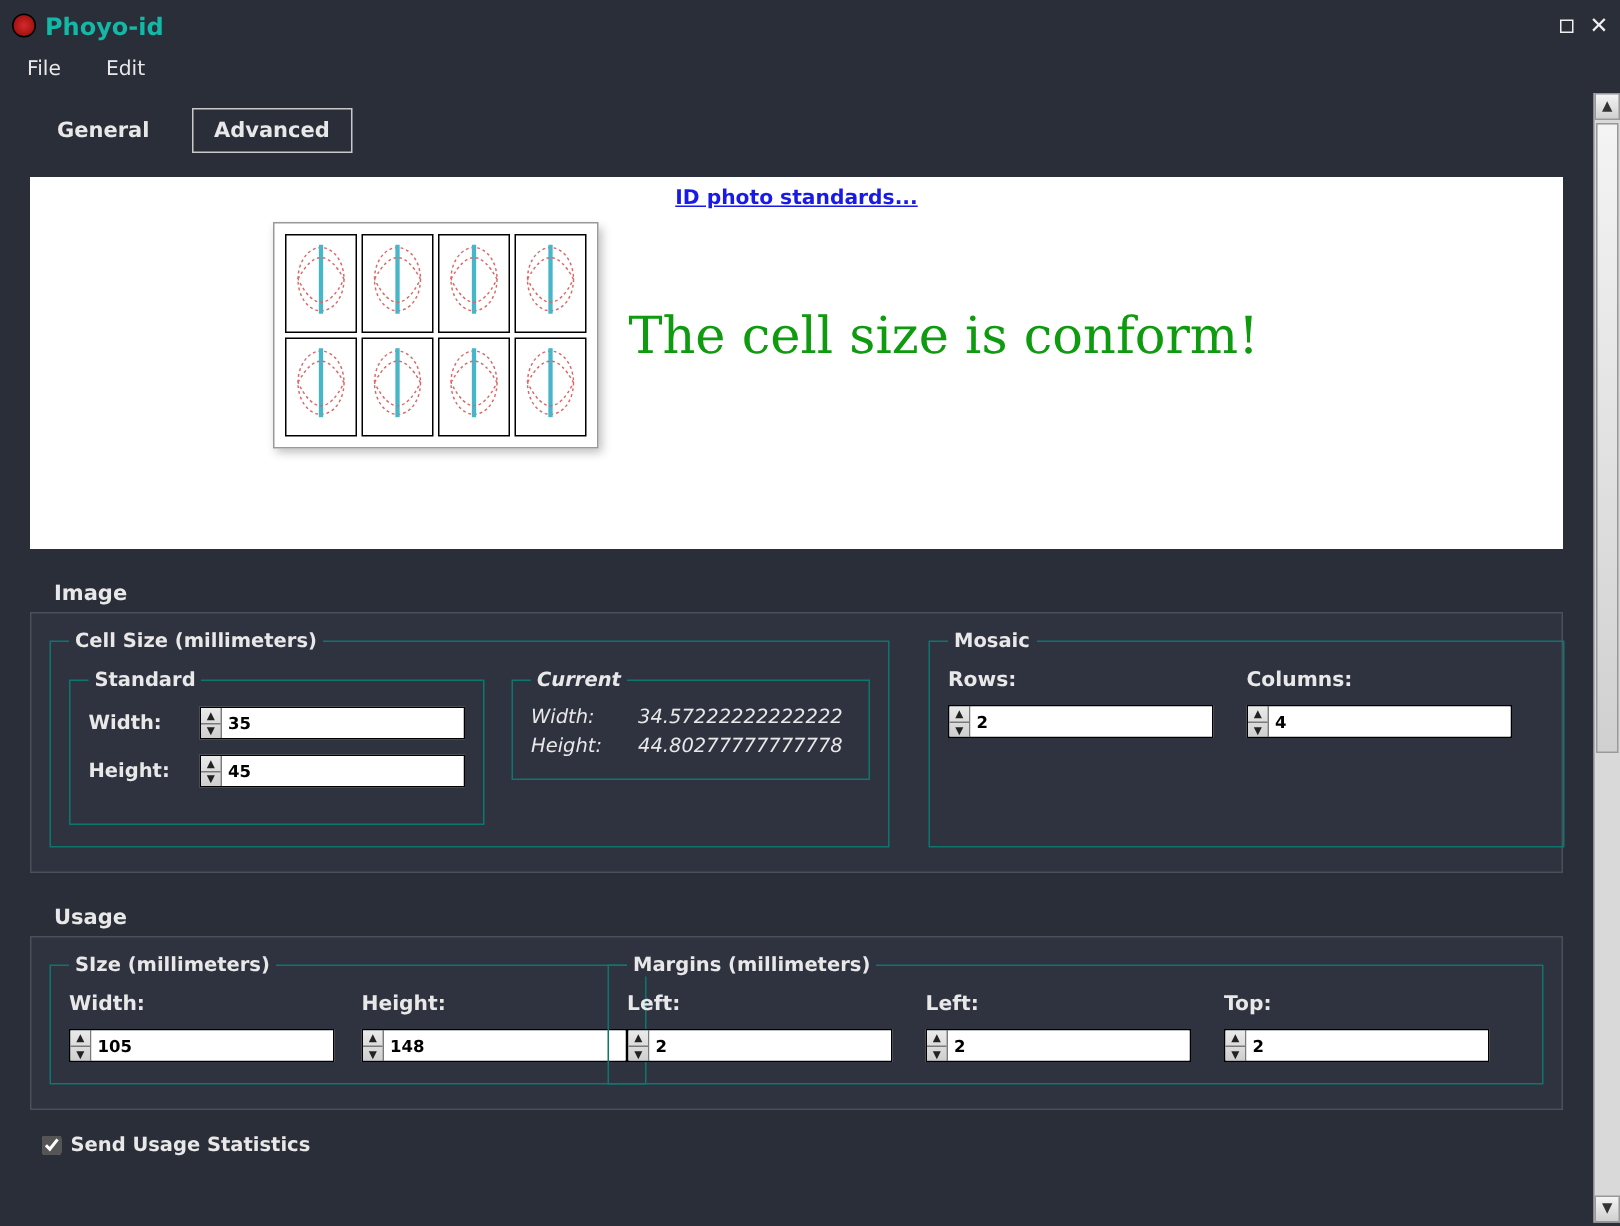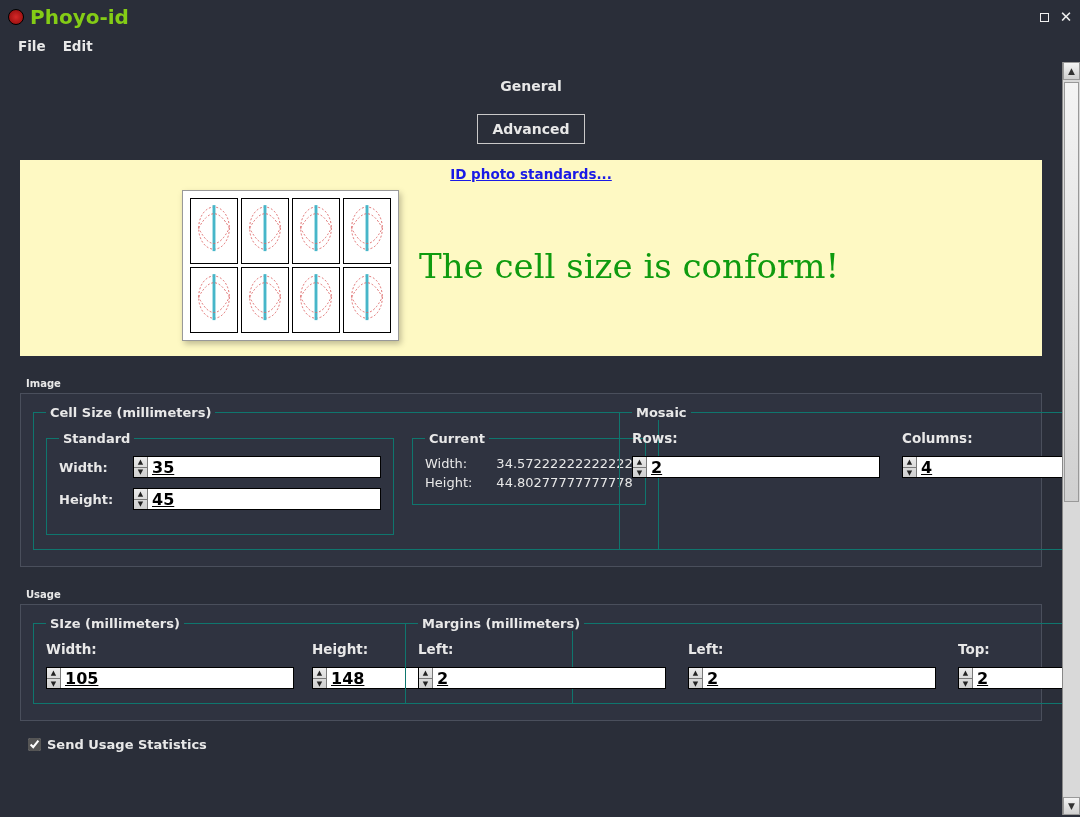--- a/index.html
+++ b/index.html
@@ -21,30 +21,30 @@
     align-items: center;
     padding: 0 8px;
   }
   .titlebar .app-icon {
     width: 16px; height:16px;
     background: radial-gradient(circle at 50% 50%, #d62828 0%, #a11313 70%);
     border-radius: 50%;
     margin-right: 6px;
     border:1px solid #000;
   }
-  .titlebar .title { flex:1; font-weight: bold; font-size:20px; color:#84cc16;}
+  .titlebar .title { flex:1; font-weight: bold; font-size:16px; color:#14b8a6;}
   .winbtns { display:flex; gap:10px; align-items:center;}
   .winbtn { width:12px; height:12px; display:flex; align-items:center; justify-content:center; color:#f0f0f0; font-size:13px; cursor:default;}
   .winbtn.max div{ width:9px;height:9px;border:1.5px solid #f0f0f0;}
   .winbtn.close{ font-size:15px; font-weight:bold;}
   
   .menubar {
     padding: 4px 18px 8px 18px;
-    display:flex; gap:17px;
-    font-weight:bold;
+    display:flex; gap:30px;
+    font-weight:normal;
     font-size:13.5px;
     align-items:flex-end;
   }
   .menubar span{ cursor:default;}
   
   .client {
     position:relative;
     height: calc(817px - 34px - 30px);
     display:flex;
   }
@@ -68,29 +68,29 @@
   }
   .scrollbar .arrow.up{top:0;}
   .scrollbar .arrow.down{bottom:0;}
   .scrollbar .thumb{
     position:absolute; left:1px; right:1px;
     top:20px; height:420px;
     background:linear-gradient(#f4f4f4,#d0d0d0);
     border:1px solid #999;
   }
   
-  .tabs { display:flex; gap:14px; padding:4px 4px 2px 4px; align-items:center;flex-direction:column;}
+  .tabs { display:flex; gap:14px; padding:4px 4px 2px 4px; align-items:center;}
   .tab { padding:6px 14px; font-weight:bold; font-size:14px; cursor:default;}
   .tab.active { border:1.5px solid #c9c9c9;text-align:center; }
   
   .preview {
     margin-top:14px;
-    background:#fef9c3;
+    background:#ffffff;
     width:100%;
-    height:196px;
+    height:248px;
     position:relative;
     padding:6px;
   }
   .preview .link{
     display:block; text-align:center;
     color:#1a1ae6; text-decoration:underline;
     font-weight:bold; font-size:13.5px;
     margin-bottom:8px;
   }
   .preview-inner{
@@ -116,21 +116,21 @@
     overflow:hidden;
   }
   .cell svg{position:absolute;inset:0;width:100%;height:100%;}
   .conform-msg{
     font-family: Georgia, "DejaVu Serif", serif;
     font-size:34px;
     color:#0f9b0f;
     font-weight:normal;
   }
   
-  .section-title{ margin:22px 0 4px 6px; font-weight:bold; font-size:10px;}
+  .section-title{ margin:22px 0 4px 16px; font-weight:bold; font-size:14px;}
   .panel{
     border:1px solid #4a4f5c;
     background:#2f3340;
     padding:10px 12px 16px 12px;
   }
   fieldset{
     border:1px solid #0f766e;
     padding:10px 12px 14px 12px;
     position:relative;
     margin-top:1px;
@@ -161,24 +161,23 @@
     border-right:1px solid #7a7a7a;
   }
   .spin .arrows div{
     flex:1; display:flex;align-items:center;justify-content:center;
     font-size:7px;color:#222;
   }
   .spin .arrows div:first-child{border-bottom:1px solid #7a7a7a;}
   .spin input{
     border:none; outline:none;
     flex:1; padding:0 4px;
-    font-family:inherit; font-size:16px; font-weight:bold;
+    font-family:inherit; font-size:11px; font-weight:bold;
     color:#000; background:#fff;
     min-width:0;
-    text-decoration:underline;
   }
   .cols3{display:grid; grid-template-columns:repeat(3,1fr); gap:22px;}
   .cols4{display:grid; grid-template-columns:repeat(4,1fr); gap:22px;}
   .two-side{display:grid; grid-template-columns:1fr 1fr; gap:18px;}
   .ro-pair{display:grid;grid-template-columns:auto 1fr;row-gap:4px;column-gap:24px;font-weight:normal;font-size:13px;}
   .ro-pair .k{ }
   .chk-row{margin-top:16px; display:flex; align-items:center; gap:6px; padding-left:8px;}
   .chk{ width:13px;height:13px;accent-color:#555;}
   .image-row{display:grid; grid-template-columns: 560px 1fr; gap:26px;}
   .fs-standard-current{display:grid;grid-template-columns:1fr 1fr;gap:18px;}
@@ -299,21 +298,21 @@
                 <span class="k">Height:</span>
                 <span class="spin">
                   <span class="arrows">
                       <div>▲</div>
                       <div>▼</div>
                     </span>
                   <input value="45" style="">
                 </span>
               </div>
             </fieldset>
-            <fieldset style="align-self:start;">
+            <fieldset style="align-self:start;font-style:italic;">
               <legend>Current</legend>
               <div class="ro-pair">
                 <span class="k">Width:</span>
                 <span>34.57222222222222</span>
                 <span class="k">Height:</span>
                 <span>44.80277777777778</span>
               </div>
             </fieldset>
           </div>
         </fieldset>

